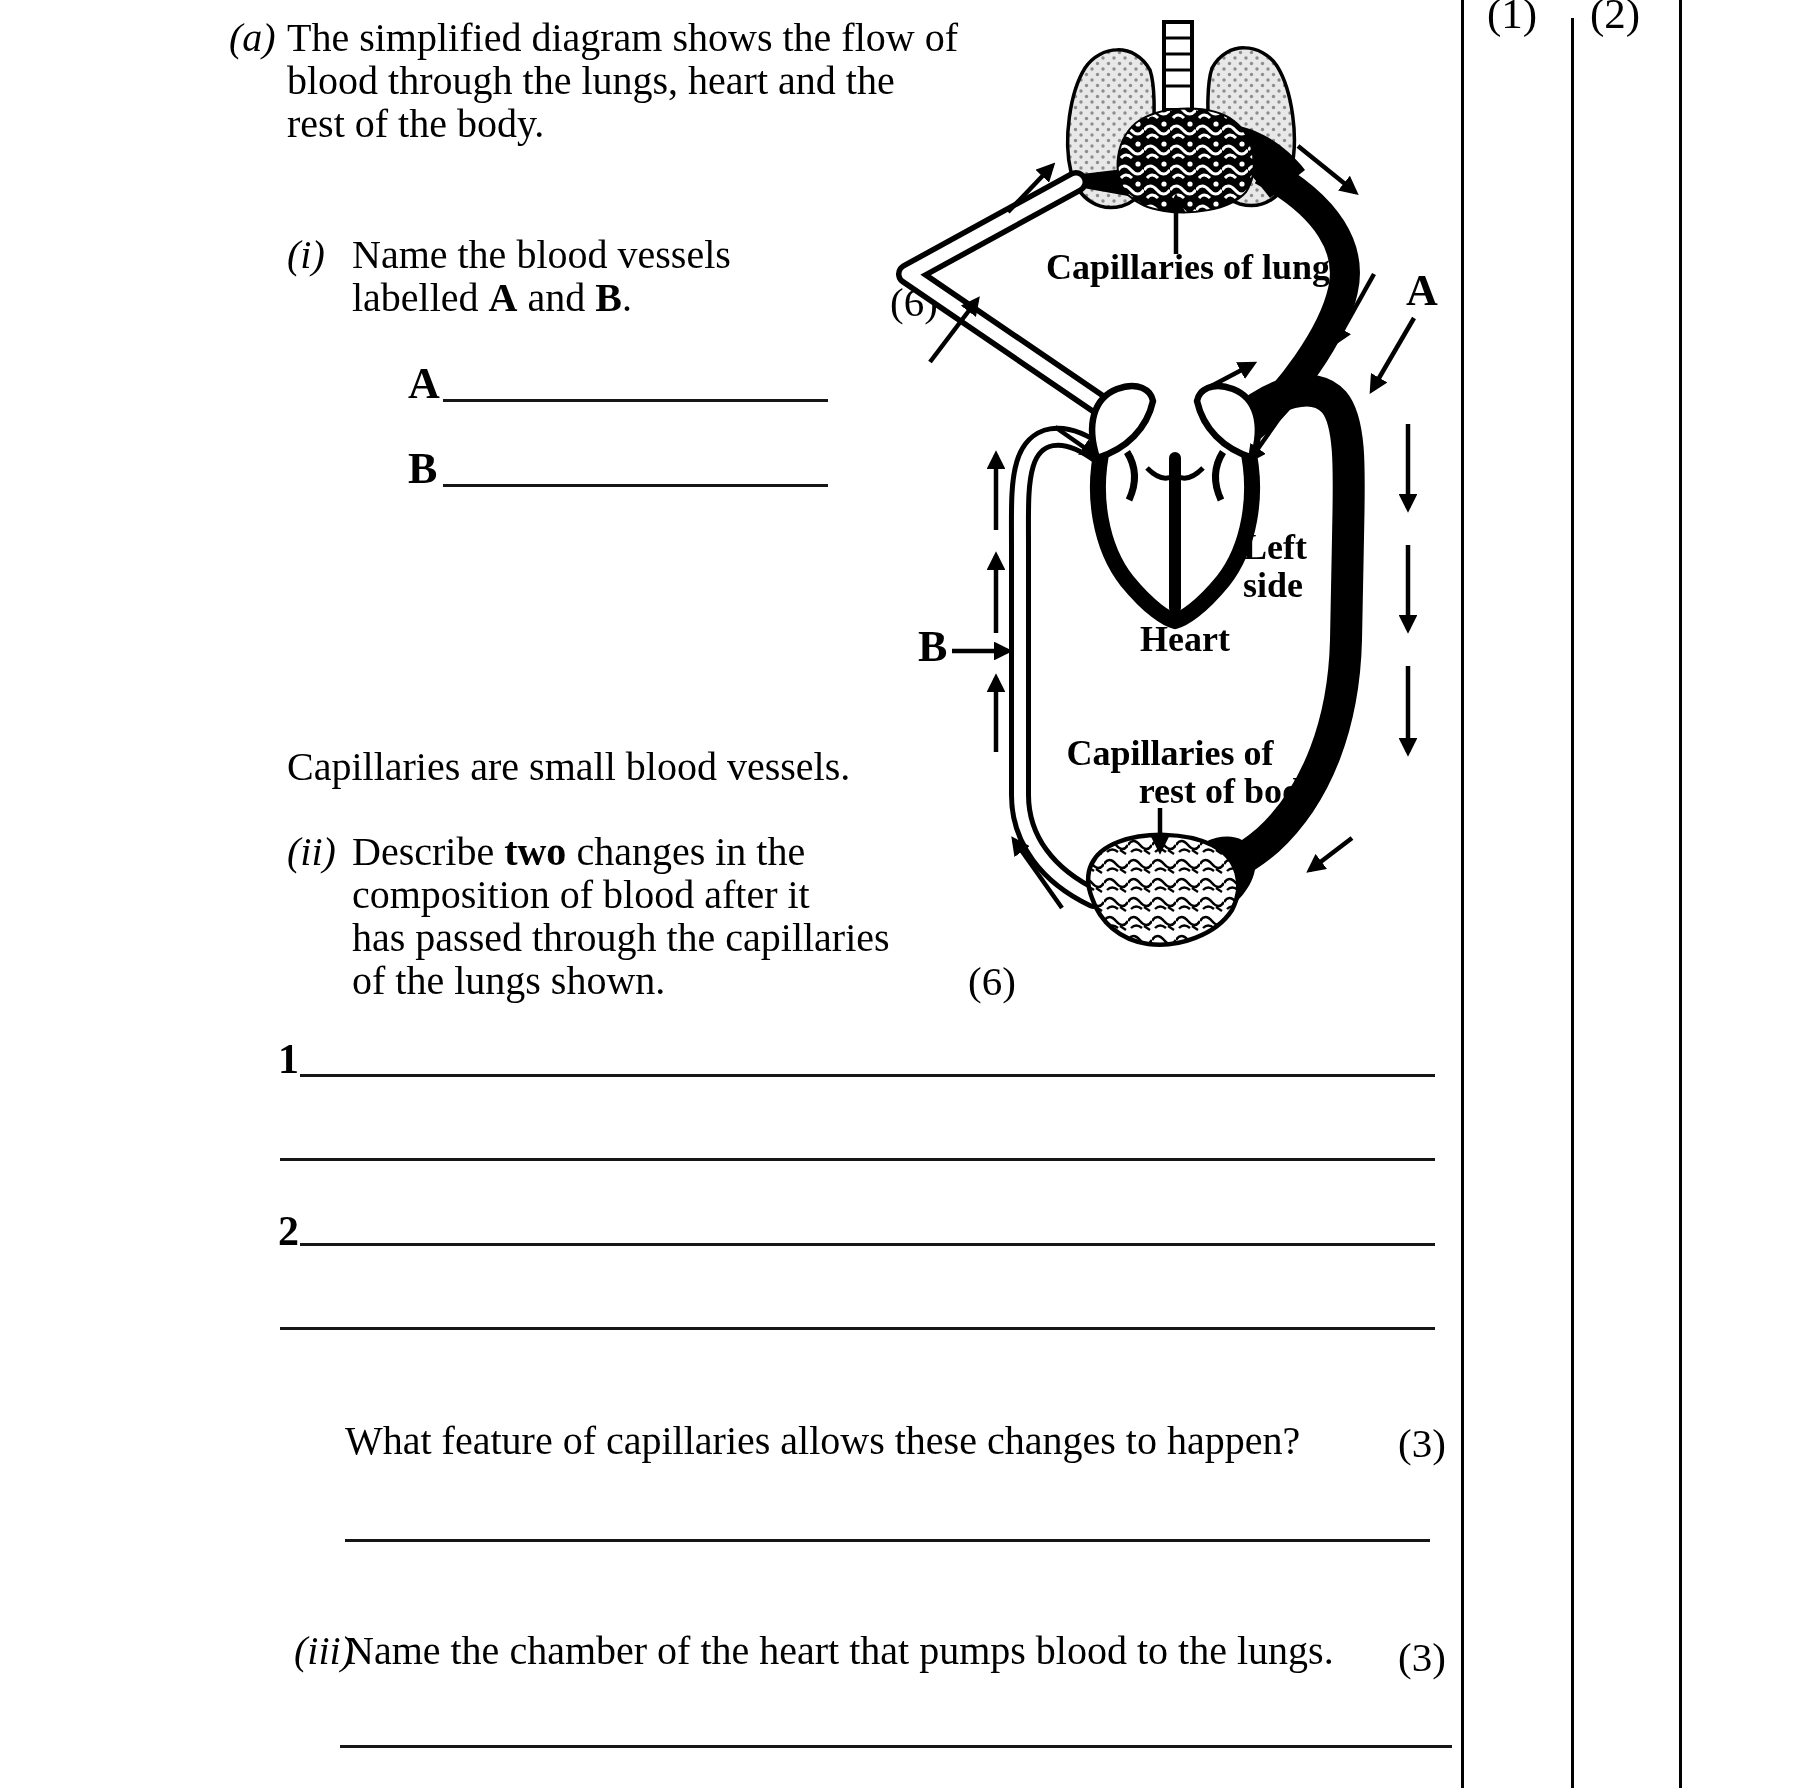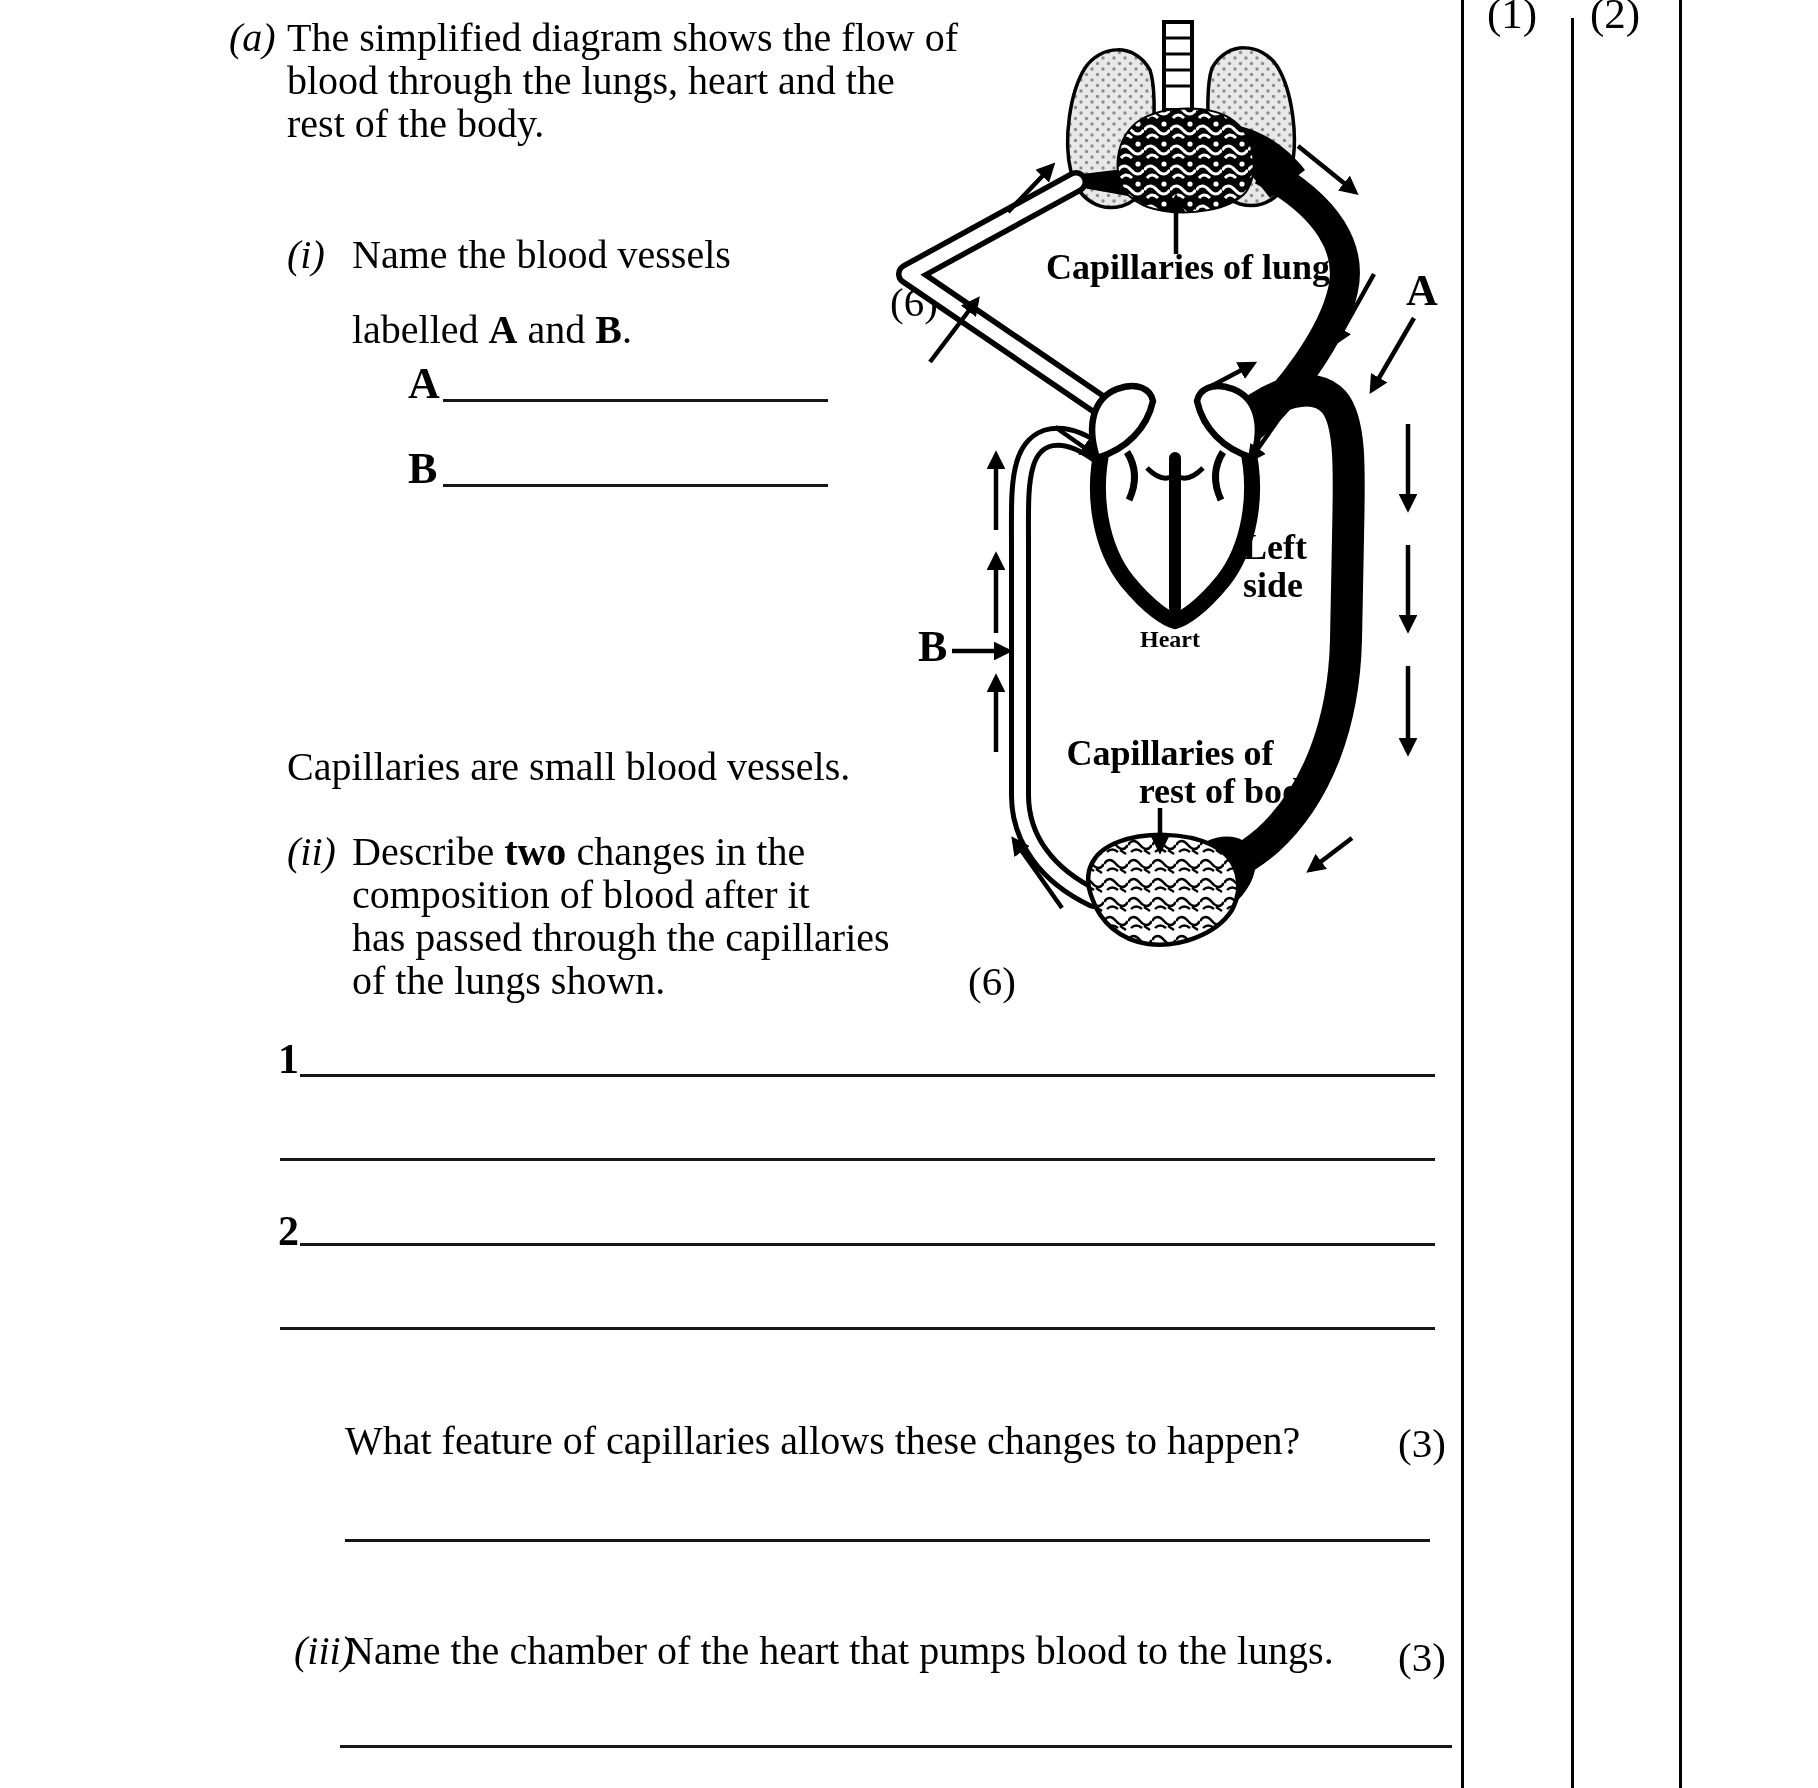--- a/index.html
+++ b/index.html
@@ -28,21 +28,21 @@
   <div class="t" style="left:1462px;top:-8px;width:100px;text-align:center;font-size:43px;">(1)</div>
   <div class="t" style="left:1565px;top:-8px;width:100px;text-align:center;font-size:43px;">(2)</div>
 
   <div class="t ital" style="left:229px;top:16px;">(a)</div>
   <div class="t" style="left:287px;top:59px;">blood through the lungs, heart and the</div>
   <div class="t" style="left:287px;top:16px;">The simplified diagram shows the flow of</div>
   <div class="t" style="left:287px;top:102px;">rest of the body.</div>
 
   <div class="t ital" style="left:287px;top:233px;">(i)</div>
   <div class="t" style="left:352px;top:233px;">Name the blood vessels</div>
-  <div class="t" style="left:352px;top:276px;margin-top:32px;"><span>labelled </span><span class="bold">A</span><span> and </span><span class="bold">B</span><span>.</span></div>
+  <div class="t" style="left:352px;top:276px;"><span>labelled </span><span class="bold">A</span><span> and </span><span class="bold">B</span><span>.</span></div>
   <div class="marks" style="left:890px;top:278px;">(6)</div>
 
   <div class="t bold" style="left:408px;top:362px;font-size:44px;">A</div>
   <div class="aline" style="left:443px;top:399px;width:385px;"></div>
   <div class="t bold" style="left:408px;top:447px;font-size:44px;">B</div>
   <div class="aline" style="left:443px;top:484px;width:385px;"></div>
 
   <div class="t" style="left:287px;top:745px;">Capillaries are small blood vessels.</div>
 
   <div class="t ital" style="left:287px;top:830px;">(ii)</div>
@@ -159,18 +159,18 @@
       <line x1="1062" y1="908" x2="1014" y2="840" marker-end="url(#ah)"></line>
       <line x1="952" y1="651" x2="1008" y2="651" marker-end="url(#ah)"></line>
       <line x1="1414" y1="318" x2="1372" y2="390" marker-end="url(#ah)"></line>
     </g>
   </svg>
 
   <div class="dlabel center" style="left:1045px;top:248px;width:300px;">Capillaries of lungs</div>
   <div class="dlabel" style="left:1406px;top:272px;font-size:44px;">A</div>
   <div class="dlabel" style="left:1243px;top:528px;">Left</div>
   <div class="dlabel" style="left:1243px;top:566px;text-align:right;">side</div>
-  <div class="dlabel" style="left:1140px;top:620px;font-size:24px;">Heart</div>
+  <div class="dlabel" style="left:1140px;top:620px;font-size:36px;">Heart</div>
   <div class="dlabel" style="left:918px;top:628px;font-size:44px;">B</div>
   <div class="dlabel center" style="left:1020px;top:734px;width:300px;">Capillaries of</div>
   <div class="dlabel center" style="left:1020px;top:772px;width:300px;text-align:right;">rest of body</div>
 
 </div>
 
 </body></html>

